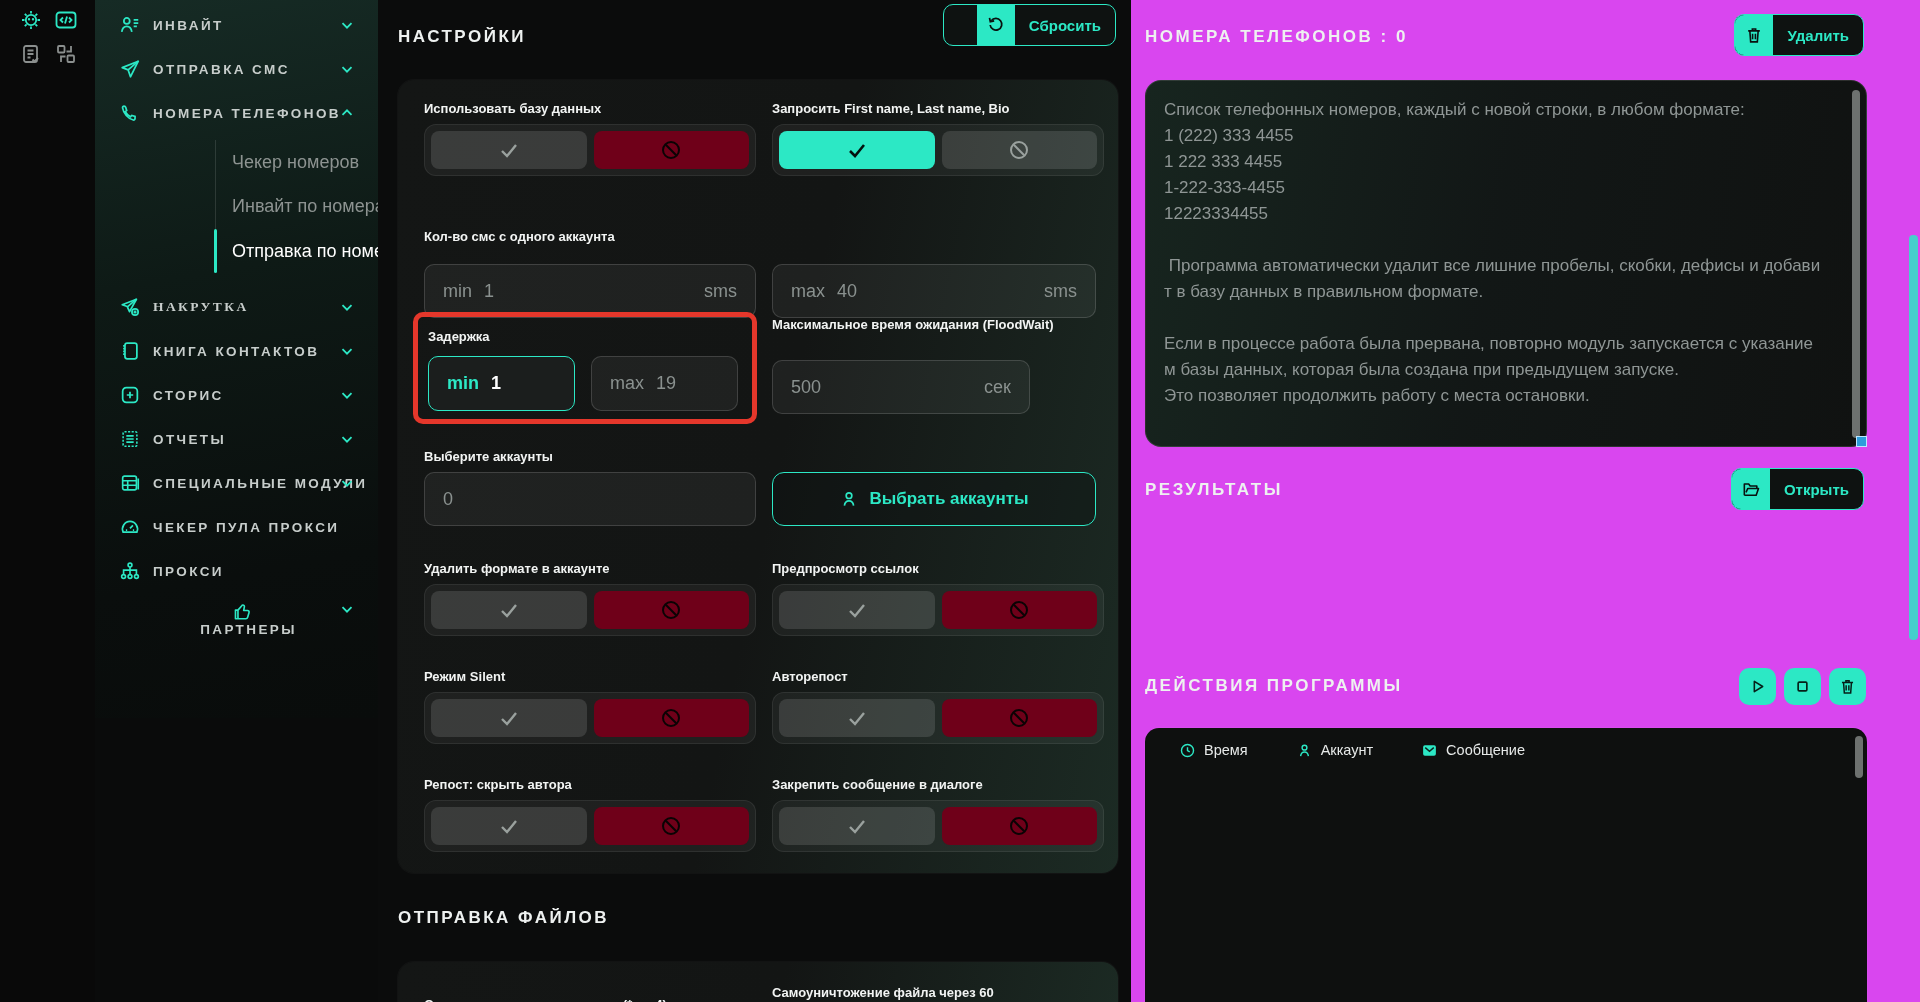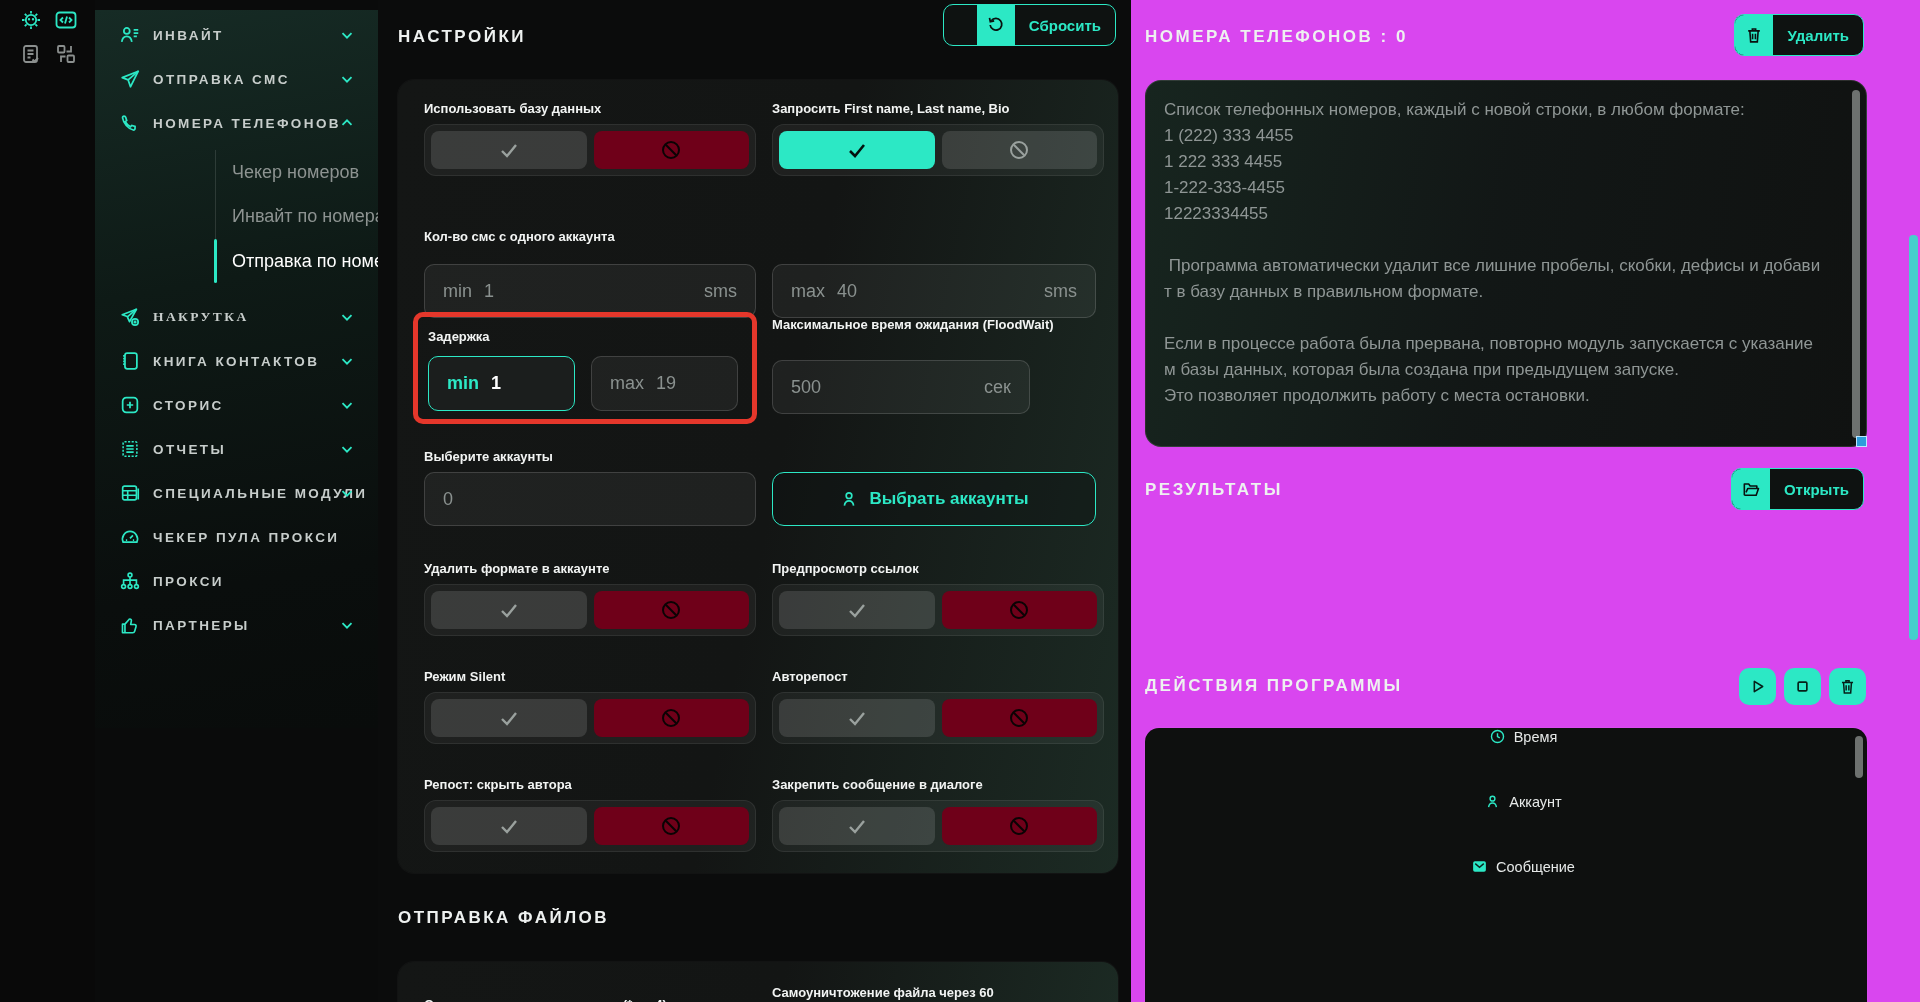--- a/index.html
+++ b/index.html
@@ -8,21 +8,21 @@
   .screen { position:absolute; left:0; top:0; width:1920px; height:1002px; }
 
   
   .rail { position:absolute; left:0; top:0; width:95px; height:1002px; background:#090909; }
   .rail-ico { position:absolute; width:28px; height:28px; display:flex; align-items:center; justify-content:center; }
   .rail-ico svg { width:24px; height:24px; }
   .teal { color:#2ce8c5; }
   .grey { color:#8b8f8e; }
 
   
-  .sidebar { position:absolute; left:95px; top:10px; width:283px; height:718px;
+  .sidebar { position:absolute; left:95px; top:0; width:283px; height:718px;
     background:linear-gradient(170deg,#162b25 0%, #0e1a16 38%, #0a0e0d 78%, #090c0b 100%); }
   .side-item { position:absolute; left:0; width:283px; height:30px; display:flex; align-items:center; padding-left:24px; cursor:pointer; }
   .side-item svg.mi { width:22px; height:22px; flex:0 0 22px; margin-right:12px; color:#2ce8c5; }
   .side-item .lbl { color:#c7cdcb; font-size:13.5px; font-weight:bold; letter-spacing:2.4px; }
   .side-item svg.ch { position:absolute; right:22px; width:18px; height:18px; color:#2ce8c5; }
   .submenu-line { position:absolute; left:120px; width:1px; background:rgba(255,255,255,0.12); }
   .sub-item { position:absolute; left:121px; width:240px; height:30px; display:flex; align-items:center; padding-left:16px;
     color:#8d9391; font-size:18px; cursor:pointer; }
   .sub-item.active { color:#ffffff; }
   .sub-bar { position:absolute; left:119px; width:3px; height:44px; background:#2ce8c5; border-radius:2px; }
@@ -75,21 +75,21 @@
     background:linear-gradient(100deg,#17251f 0%, #121716 48%, #101211 100%);
     border:1px solid rgba(255,255,255,0.12); color:#8f9695; font-size:17px; line-height:26px;
     padding:16px 44px 16px 18px; resize:none; overflow:hidden; word-break:break-all;
     font-family:"Liberation Sans", sans-serif; outline:none; }
   .vthumb { position:absolute; width:8px; border-radius:4px; background:#6d716f; }
   .resize-grip { position:absolute; width:11px; height:11px; background:#2d9cdb; border:1px solid #bfe6ff; }
 
   .table { position:absolute; left:14px; top:728px; width:722px; height:274px; background:#0e100f;
     border-radius:14px 14px 0 0; box-shadow:0 0 0 1px rgba(255,255,255,0.04); }
   .thead { position:absolute; left:0; top:0; width:100%; height:44px; display:flex; align-items:center;
-    padding-left:34px; gap:48px;flex-direction:column; }
+    padding-left:34px; gap:48px; }
   .th { display:inline-flex; align-items:center; gap:8px; color:#e6e9e8; font-size:14.5px; }
   .th svg { width:17px; height:17px; color:#2ce8c5; }
 
   .actbtn { position:absolute; top:668px; width:37px; height:37px; border-radius:10px; background:#2ce8c5;
     border:none; display:flex; align-items:center; justify-content:center; cursor:pointer; }
   .actbtn svg { width:19px; height:19px; color:#062019; }
 
   .win-scroll { position:absolute; left:1909px; top:235px; width:9px; height:405px; border-radius:4px;
     background:#2ce8c5; opacity:.85; }
 </style>
@@ -244,21 +244,21 @@
       <svg class="mi" viewBox="0 0 24 24" fill="none" stroke="currentColor" stroke-width="1.8">
         <circle cx="12" cy="5.5" r="2.1"></circle>
           <circle cx="5" cy="18" r="2.1"></circle>
           <circle cx="12" cy="18" r="2.1"></circle>
           <circle cx="19" cy="18" r="2.1"></circle>
         <path d="M12 7.6v3.4M12 11h-7v4.9M12 11v4.9M12 11h7v4.9"></path>
       </svg>
       <span class="lbl">ПРОКСИ</span>
     </div>
 
-    <div class="side-item" style="top:600px;">
+    <div class="side-item" style="top:600px;flex-direction:column;">
       <svg class="mi" viewBox="0 0 24 24" fill="none" stroke="currentColor" stroke-width="1.8" stroke-linejoin="round">
         <path d="M6.5 11v9.5H3.8V11zM6.5 19c0 .9.8 1.5 1.7 1.5h6.9c.9 0 1.7-.6 1.9-1.5l1.6-5.4c.3-1.1-.5-2.1-1.6-2.1h-4.3l.8-4.1c.2-1-.6-1.9-1.6-1.9-.5 0-1 .3-1.2.7L6.5 11"></path>
       </svg>
       <span class="lbl">ПАРТНЕРЫ</span>
       <svg class="ch" viewBox="0 0 24 24" fill="none" stroke="currentColor" stroke-width="2.4">
           <polyline points="6,9.5 12,15.5 18,9.5"></polyline>
         </svg>
     </div>
   </div>
 

